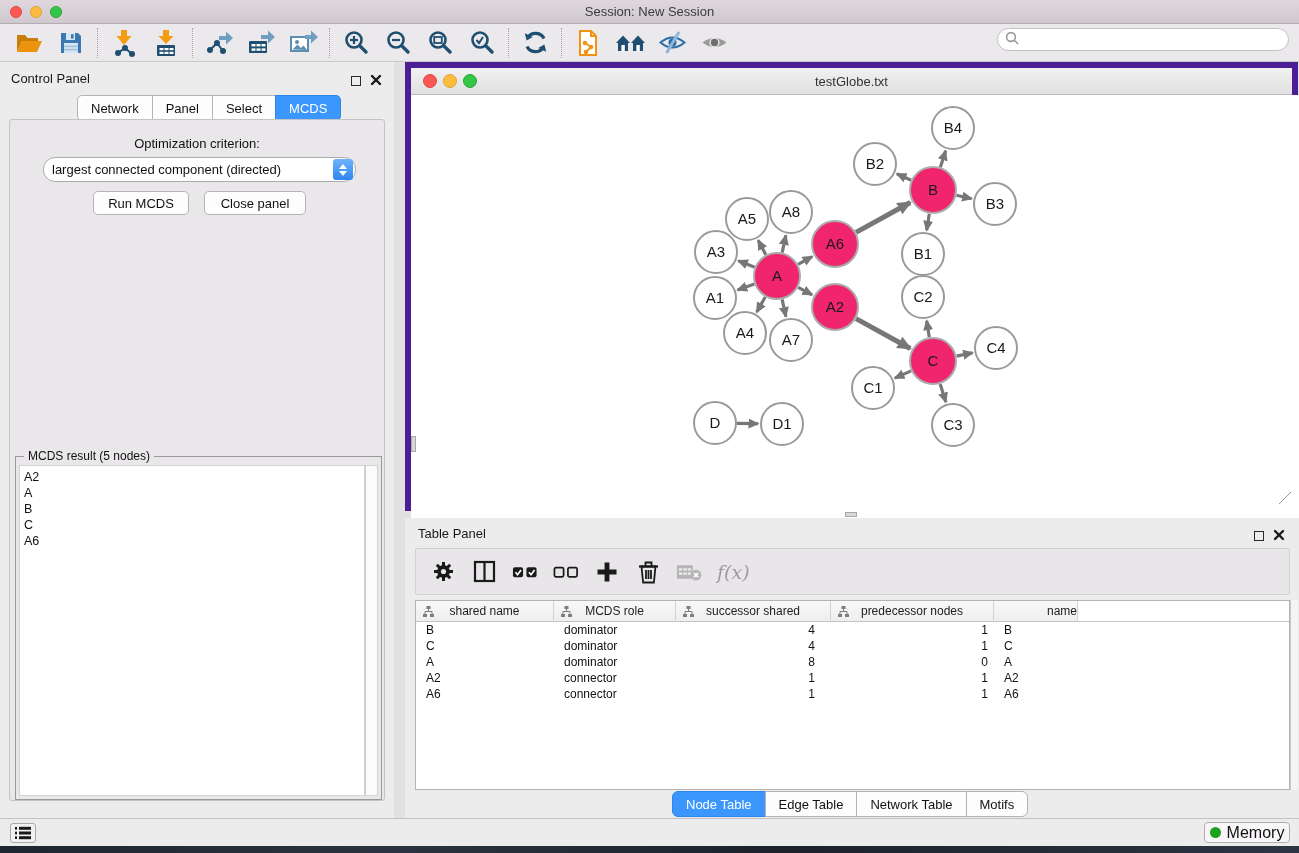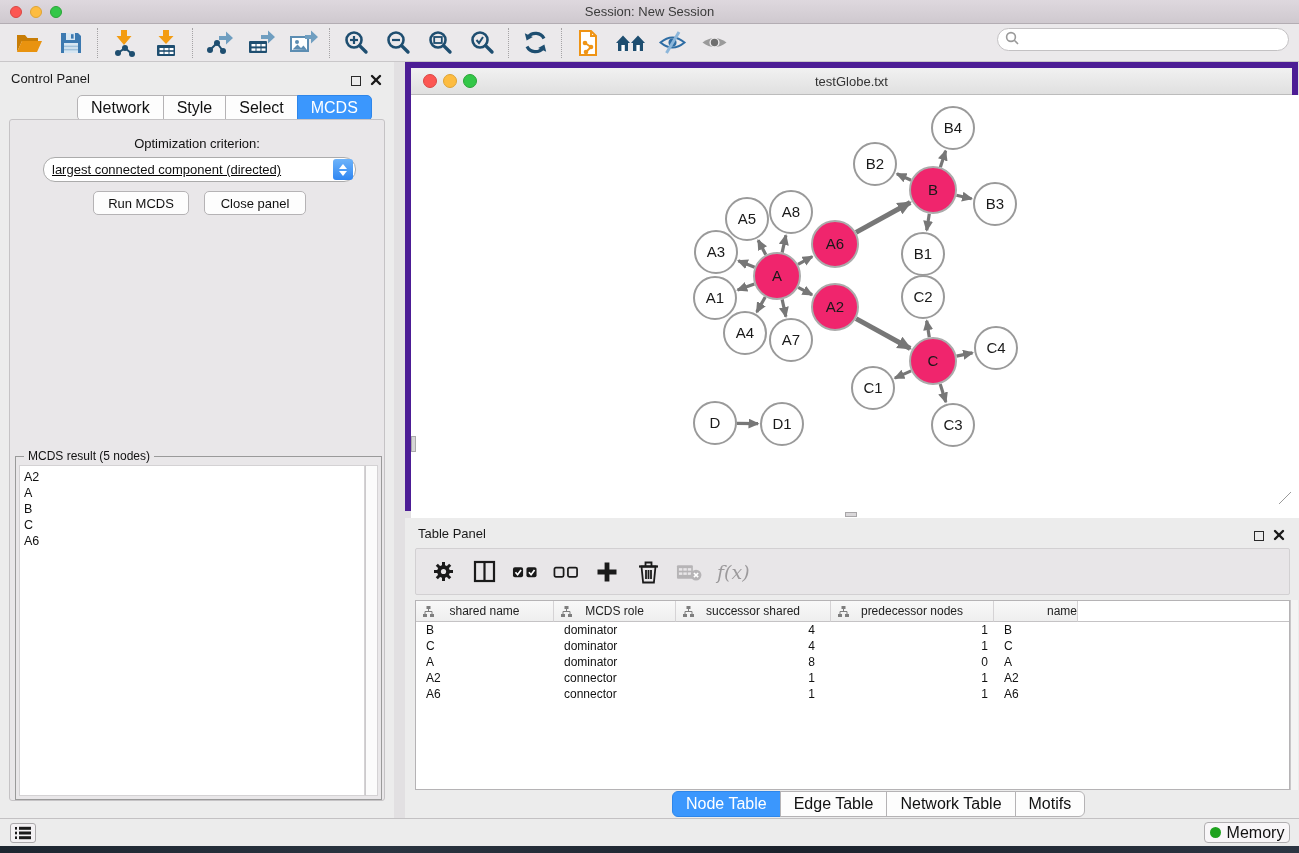--- a/index.html
+++ b/index.html
@@ -27,30 +27,30 @@
   .searchbox input { border:none; outline:none; flex:1; font-size:12px; background:transparent; height:18px; margin-left:4px;}
 
   
   .control-panel { position:absolute; left:0; top:62px; width:394px; height:756px; background:#ececec; }
   .panel-title { position:absolute; left:11px; top:9px; font-size:13px; color:#1a1a1a; }
   .win-btns { position:absolute; display:flex; gap:9px; align-items:center; }
   .control-panel .win-btns { right:12px; top:10px; }
   .float-glyph { width:10px; height:10px; border:1.6px solid #2a2a2a; display:inline-block; }
   .tabs-row { position:absolute; display:inline-flex; }
   .control-panel .tabs-row { left:77px; top:33px; }
-  .tab { height:22px; padding:12px 13px; font-size:16px; display:flex; align-items:center; background:#fdfdfd;
+  .tab { height:22px; padding:12px 13px; font-size:13px; display:flex; align-items:center; background:#fdfdfd;
     border:1px solid #b5b3b5; margin-left:-1px; color:#111; }
   .tab:first-child { border-radius:5px 0 0 5px; margin-left:0; }
   .tab:last-child { border-radius:0 5px 5px 0; }
   .tab.active { background:#3b97fd; border-color:#2e86ea; color:#fff; }
   .cp-body { position:absolute; left:9px; top:57px; width:376px; height:682px;
     background:#e9e7e9; border:1px solid #c5c3c5; border-radius:3px; }
   .opt-label { position:absolute; left:0; top:16px; width:100%; text-align:center; font-size:13px; color:#111; }
   .selectbox { position:absolute; left:33px; top:37px; width:313px; height:25px; background:#fff;
-    border:1px solid #ababab; border-radius:12px; display:flex; align-items:center;text-decoration:underline; }
+    border:1px solid #ababab; border-radius:12px; display:flex; align-items:center; }
   .selectbox .sel-text { flex:1; font-size:13px; padding-left:8px; color:#111; white-space:nowrap; overflow:hidden; }
   .stepper { width:20px; height:21px; margin-right:2px; border-radius:3px;
     background:linear-gradient(#6db3fa,#2f86f2); display:flex; flex-direction:column; align-items:center; justify-content:center; gap:2px; }
   .stepper .up { width:0; height:0; border-left:4px solid transparent; border-right:4px solid transparent; border-bottom:5px solid #fff; }
   .stepper .down { width:0; height:0; border-left:4px solid transparent; border-right:4px solid transparent; border-top:5px solid #fff; }
   .btn { position:absolute; height:24px; background:#fdfdfd; border:1px solid #b5b3b5; border-radius:5px;
     font-size:13px; color:#111; display:flex; align-items:center; justify-content:center; }
   .btn.run { left:83px; top:71px; width:96px; }
   .btn.closep { left:194px; top:71px; width:102px; }
   .result-fieldset { position:absolute; left:5px; top:336px; width:367px; height:344px; border:1px solid #9a9a9a; }
@@ -302,21 +302,21 @@
     <span class="float-glyph"></span>
     <span>
       <svg width="12" height="12" viewBox="0 0 12 12" stroke="#1a1a1a" stroke-width="2.4" stroke-linecap="round">
         <line x1="2" y1="2" x2="10" y2="10"></line>
           <line x1="10" y1="2" x2="2" y2="10"></line>
       </svg>
     </span>
   </div>
   <div class="tabs-row" id="cp-tabs">
       <div class="tab">Network</div>
-      <div class="tab">Style</div>
+      <div class="tab">Panel</div>
       <div class="tab">Select</div>
       <div class="tab active">MCDS</div>
     </div>
   <div class="cp-body">
     <div class="opt-label">Optimization criterion:</div>
     <div class="selectbox">
       <div class="sel-text">largest connected component (directed)</div>
       <div class="stepper">
           <div class="up"></div>
           <div class="down"></div>

